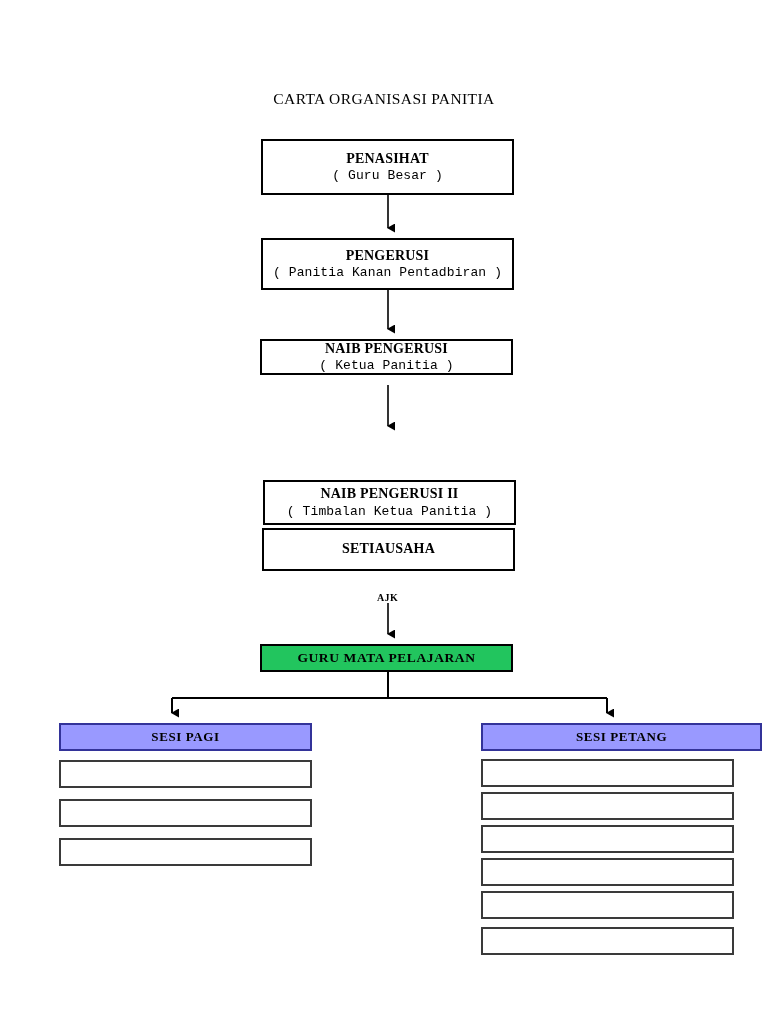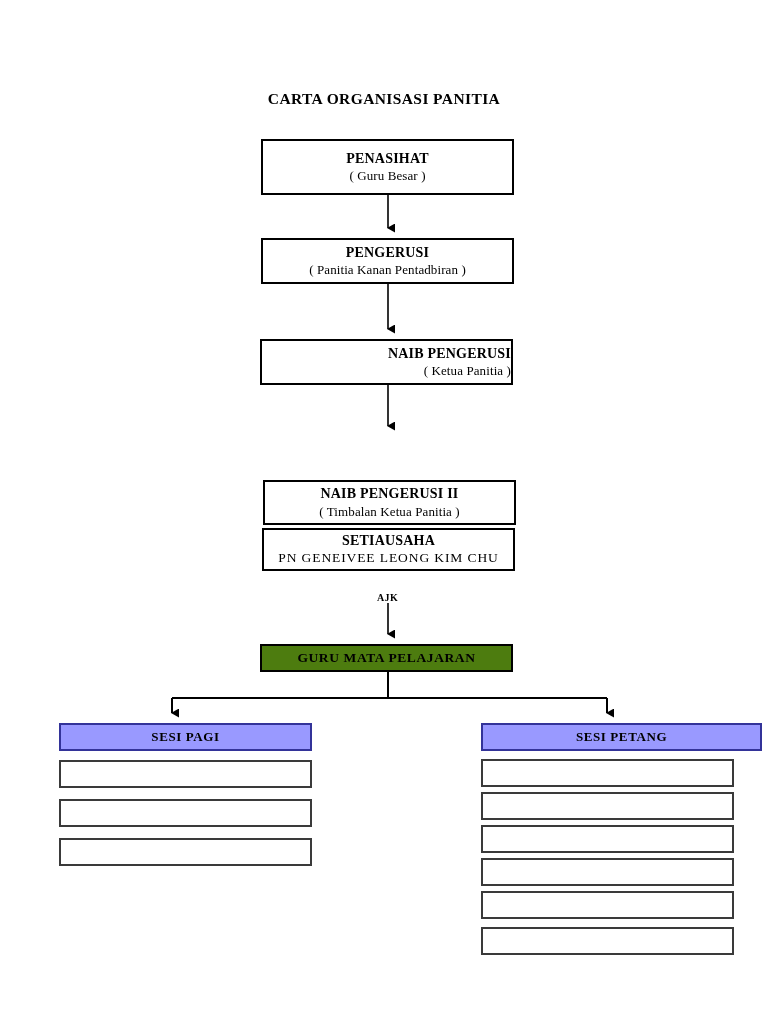--- a/index.html
+++ b/index.html
@@ -25,21 +25,21 @@
   }
 
   
   .chart-title {
     position: absolute;
     left: 0;
     top: 90px;
     width: 768px;
     text-align: center;
     font-size: 15.5px;
-    font-weight: bold;
+    font-weight: normal;
     letter-spacing: 0.4px;
     font-family: "Liberation Serif", "DejaVu Serif", serif;
   }
 
   
   .node-box {
     position: absolute;
     box-sizing: border-box;
     background: #ffffff;
     border: 2px solid #000000;
@@ -55,29 +55,30 @@
     font-weight: bold;
     letter-spacing: 0.2px;
     white-space: nowrap;
   }
   .node-sub {
     font-size: 13px;
     font-weight: normal;
     letter-spacing: 0.1px;
     white-space: nowrap;
     margin-top: 1px;
+    font-family: Liberation Mono, monospace;
   }
   .node-sub.wide {
     font-size: 13.5px;
     letter-spacing: 0.9px;
   }
 
   
   .node-box.gray {
-    background: #4d7c0f;
+    background: #22c55e;
   }
   .node-box.gray .node-title {
     font-size: 13.5px;
     letter-spacing: 0.6px;
   }
 
   
   .session-header {
     position: absolute;
     box-sizing: border-box;
@@ -145,35 +146,34 @@
         <line x1="172" y1="698" x2="172" y2="713" marker-end="url(#arrowhead)"></line>
         <line x1="607" y1="698" x2="607" y2="713" marker-end="url(#arrowhead)"></line>
       </g>
   </svg>
 
   <div id="chain-layer">
       <div class="node-box" style="left: 261px; top: 139px; width: 253px; height: 56px;">
         <span class="node-title">PENASIHAT</span>
         <span class="node-sub">( Guru Besar )</span>
       </div>
-      <div class="node-box" style="left: 261px; top: 238px; width: 253px; height: 46px;">
+      <div class="node-box" style="left: 261px; top: 238px; width: 253px; height: 52px;">
         <span class="node-title">PENGERUSI</span>
         <span class="node-sub">( Panitia Kanan Pentadbiran )</span>
       </div>
-      <div class="node-box" style="left: 260px; top: 339px; width: 253px; height: 46px; align-items: flex-end;">
+      <div class="node-box" style="left: 260px; top: 339px; width: 253px; height: 36px;">
         <span class="node-title">NAIB PENGERUSI</span>
         <span class="node-sub">( Ketua Panitia )</span>
       </div>
       <div class="node-box" style="left: 263px; top: 436px; width: 253px; height: 45px; margin-top: 44px;">
         <span class="node-title">NAIB PENGERUSI II</span>
         <span class="node-sub">( Timbalan Ketua Panitia )</span>
       </div>
       <div class="node-box" style="left: 262px; top: 528px; width: 253px; height: 43px;">
         <span class="node-title">SETIAUSAHA</span>
-        <span class="node-sub wide">PN GENEIVEE LEONG KIM CHU</span>
       </div>
     </div>
 
   <div class="ajk-label" style="left: 355px; top: 592px; width: 65px;">AJK</div>
 
   <div class="node-box gray" style="left: 260px; top: 644px; width: 253px; height: 28px;">
     <span class="node-title">GURU MATA PELAJARAN</span>
   </div>
 
   <div id="sessions-layer">

